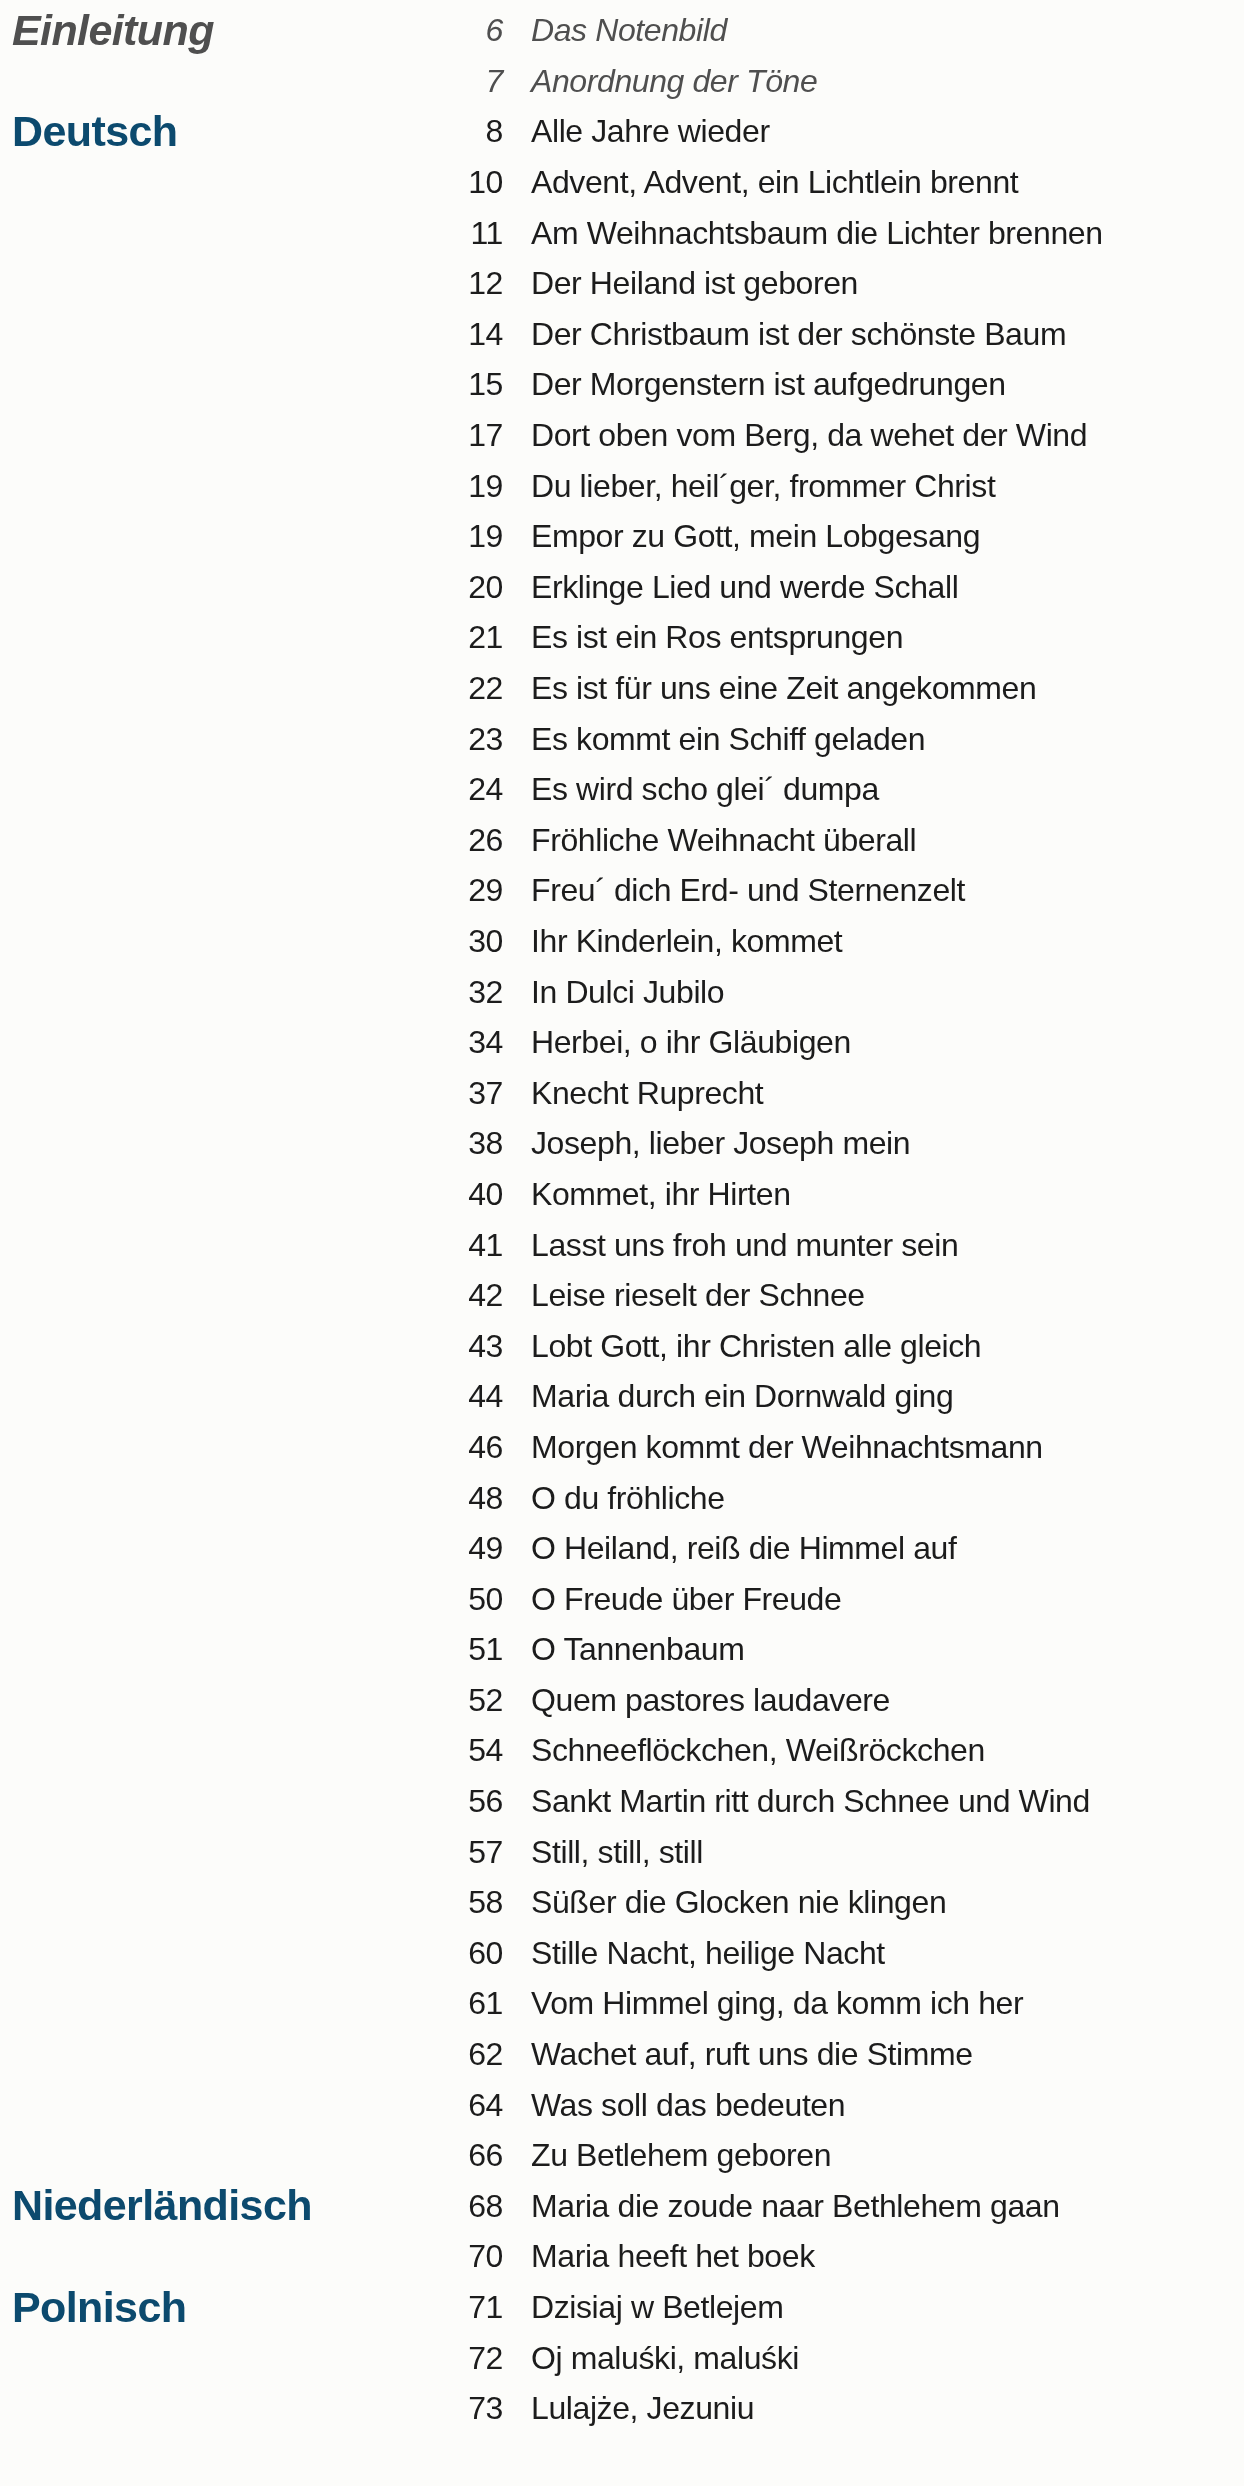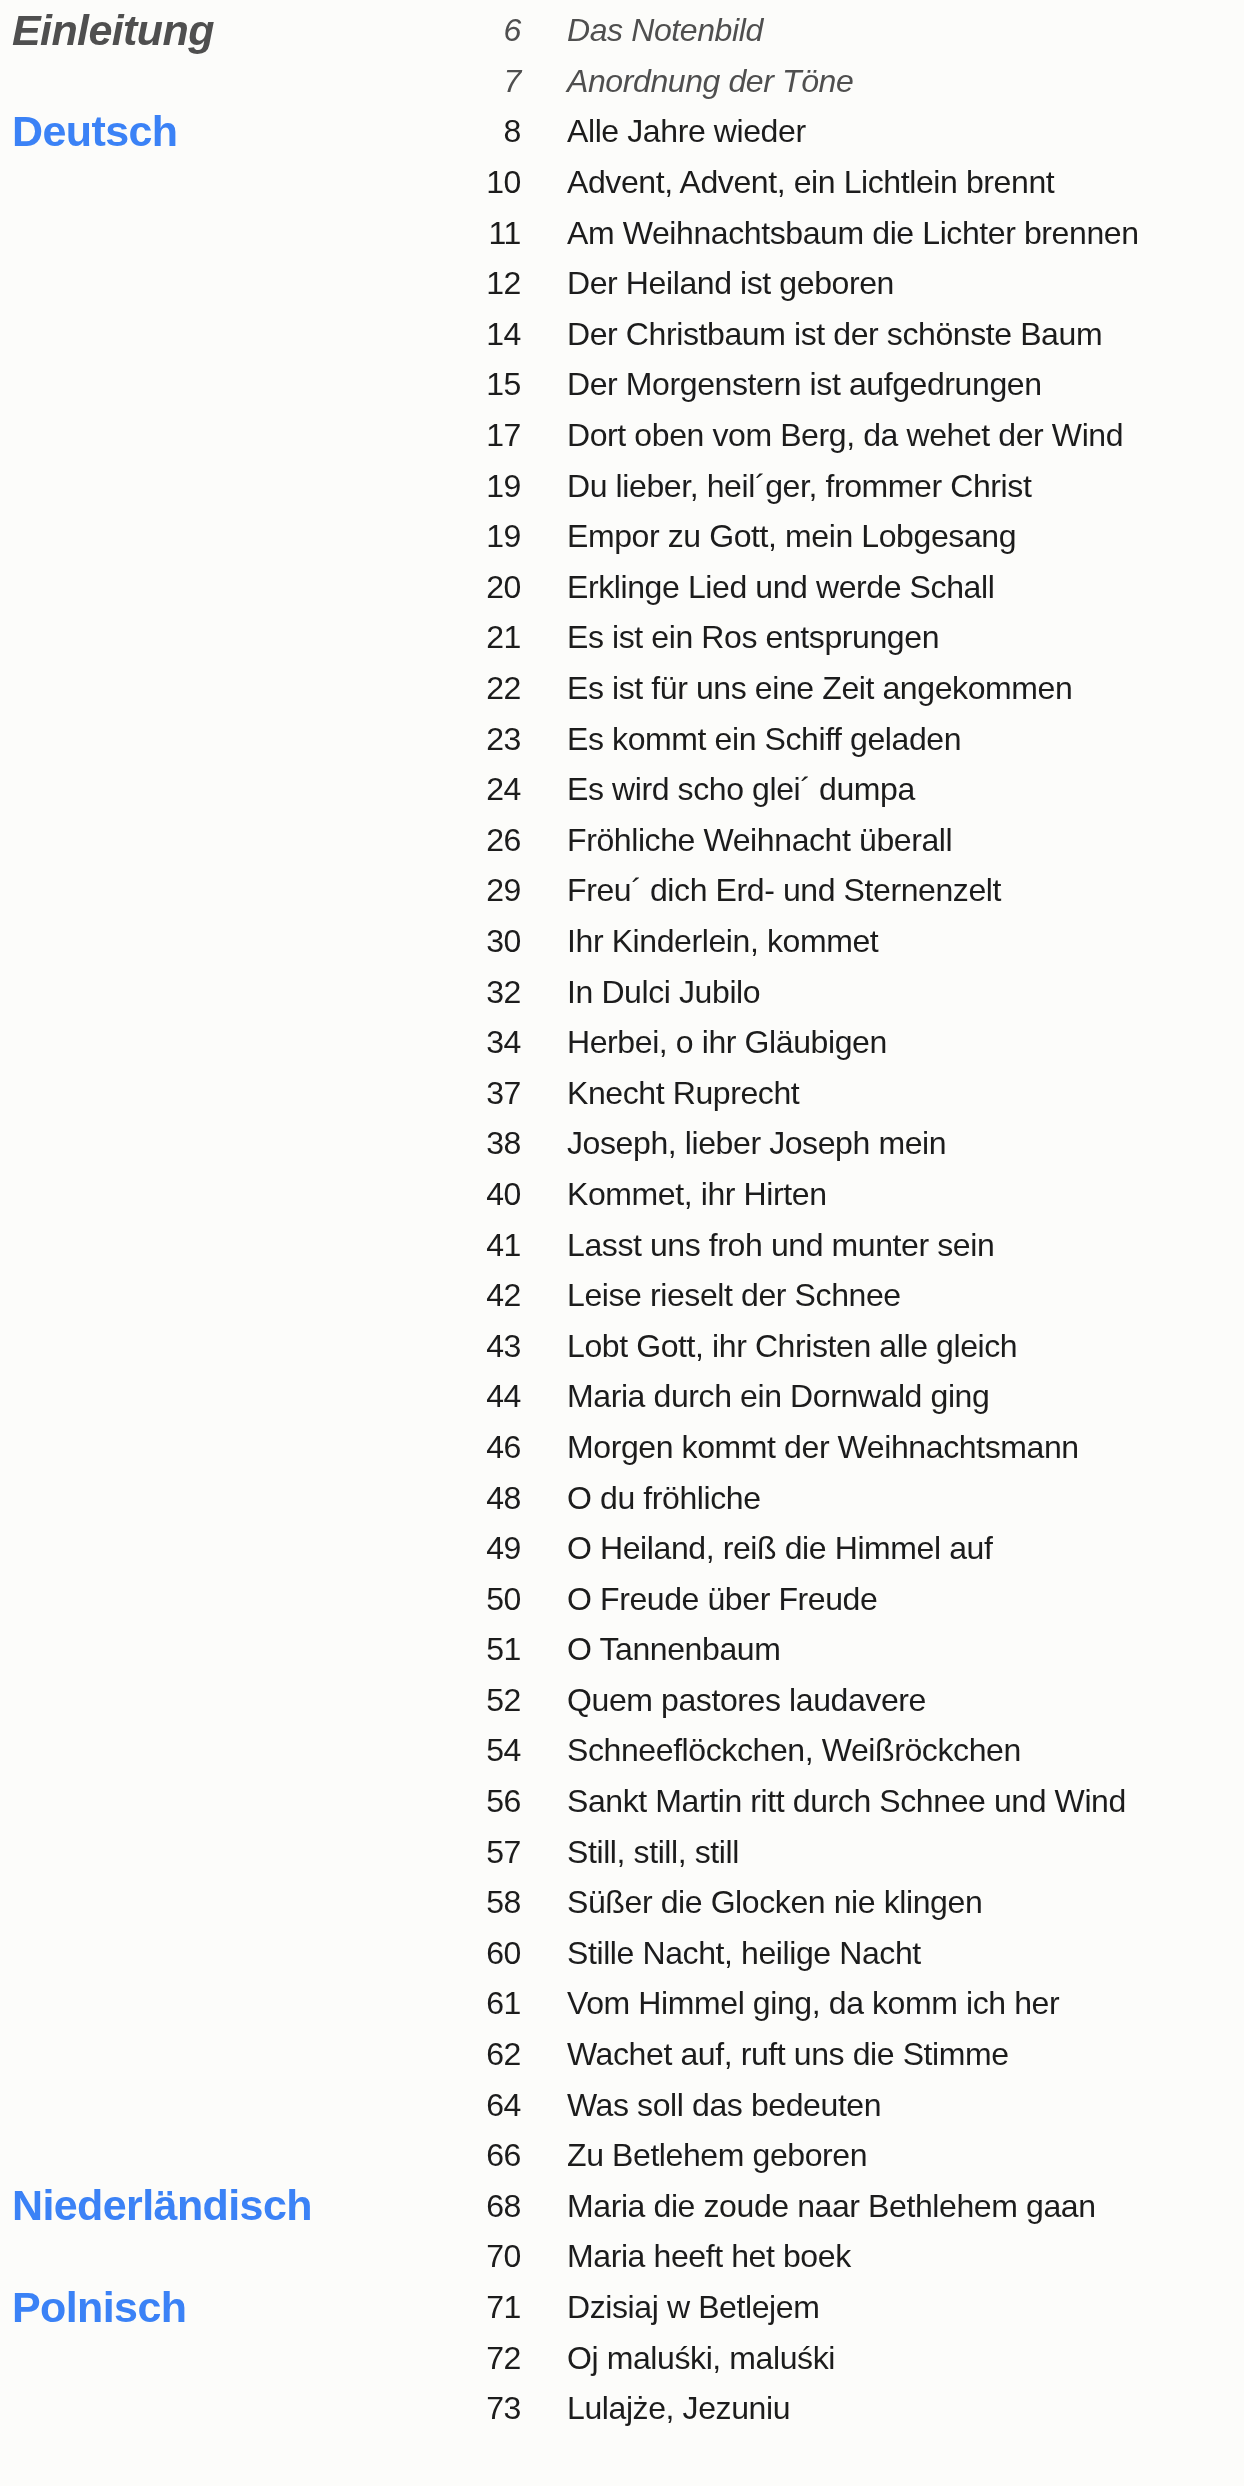--- a/index.html
+++ b/index.html
@@ -18,27 +18,26 @@
   .toc {
     padding: 5px 0 0 12px;
     box-sizing: border-box;
   }
   .row {
     display: grid;
     grid-template-columns: 431px 60px auto;
     height: 50.6px;
     align-items: center;
     white-space: nowrap;
-    gap: 18px;
   }
   .label, .label-spacer {
     font-size: 43px;
     font-weight: bold;
     letter-spacing: -0.6px;
-    color: #3b82f6;
+    color: #0c4a6e;
     line-height: 1;
   }
   .label.intro {
     font-style: italic;
     color: #4f4f4f;
   }
   .page {
     font-size: 32px;
     text-align: right;
     letter-spacing: -0.4px;

